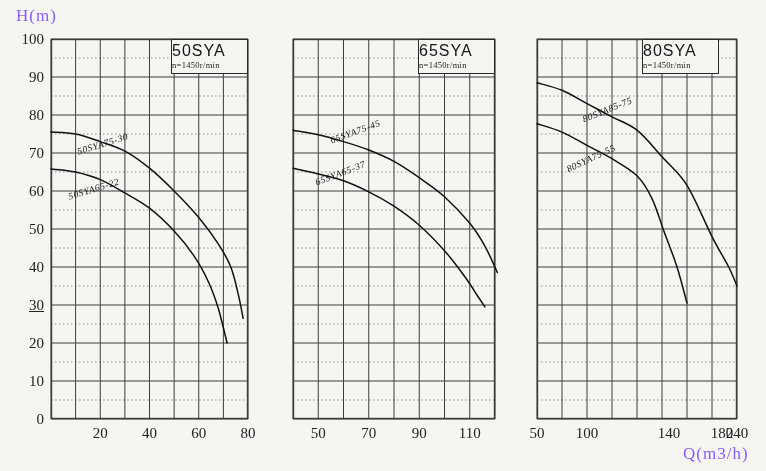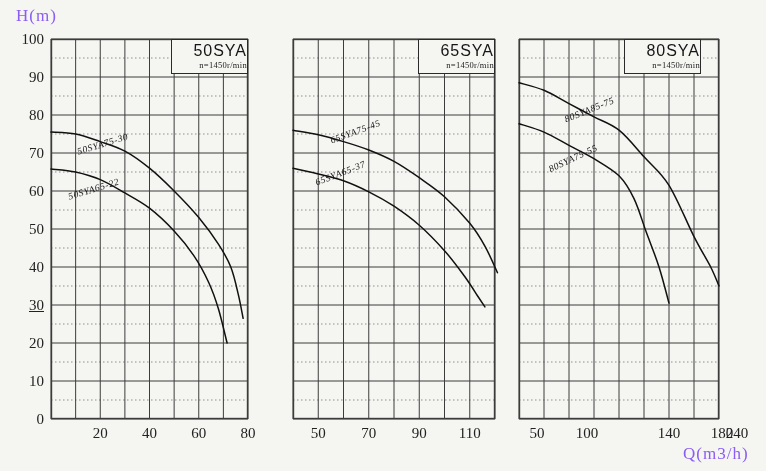--- a/index.html
+++ b/index.html
@@ -5,21 +5,21 @@
   html,body{margin:0;padding:0;}
   body{font-family:"Liberation Serif", serif; background:#e9e9e6;}
   #stage{position:relative; width:766px; height:471px; background:#f5f5f2; overflow:hidden; color:#1e1e1e;}
   .axis-title{position:absolute; font-size:17px; letter-spacing:1px; color:#8b5cf6; white-space:nowrap;}
   #y-axis-title{left:16px; top:6px;}
   #x-axis-title{left:683px; top:444px;}
   .ytick{position:absolute; left:2px; width:42px; text-align:right; font-size:15px; color:#222; line-height:18px;}
   .xtick{position:absolute; transform:translateX(-50%); font-size:15px; color:#222; top:425px; white-space:nowrap;}
   .panel{position:absolute; top:39px; height:380px;}
   .panel svg{position:absolute; left:0; top:0; overflow:visible;}
-  .hdr{position:absolute; top:0; right:0; width:77px; height:35px; background:#f5f5f2; border:1px solid #2a2a2a; box-sizing:border-box; text-align:right;}
+  .hdr{position:absolute; top:0; right:0; width:77px; height:35px; background:#f5f5f2; border:1px solid #2a2a2a; box-sizing:border-box; text-align:left;}
   .hdr .t{font-family:"Liberation Sans", sans-serif; font-size:16px; letter-spacing:1px; line-height:19px; margin-top:1px; color:#161616;}
   .hdr .s{font-size:8.5px; line-height:10px; color:#222; letter-spacing:0.3px;}
   .clabel{position:absolute; font-size:9.5px; font-style:italic; letter-spacing:0.6px; color:#161616; transform-origin:0 0; white-space:nowrap;}
 </style>
 </head>
 <body>
 
 <div id="stage">
   <div class="axis-title" id="y-axis-title">H(m)</div>
   <div class="axis-title" id="x-axis-title">Q(m3/h)</div>
@@ -116,21 +116,21 @@
           <path d="M0.0 91.2 C4.2 92.0 16.8 93.9 25.3 95.8 C33.7 97.7 42.1 100.1 50.5 102.6 C58.9 105.1 67.3 107.7 75.8 111.0 C84.2 114.3 92.6 117.7 101.0 122.4 C109.4 127.0 117.8 132.8 126.3 138.7 C134.7 144.6 143.1 150.1 151.5 157.7 C159.9 165.3 170.0 176.1 176.8 184.3 C183.5 192.5 187.3 198.9 191.9 207.1 C196.5 215.3 202.4 229.3 204.5 233.7" fill="none" stroke="#111111" stroke-width="1.5" stroke-linecap="round"></path>
           <path d="M0.0 129.2 C4.2 130.1 16.8 132.8 25.3 134.9 C33.7 137.0 42.1 138.8 50.5 141.7 C58.9 144.7 67.3 148.5 75.8 152.8 C84.2 157.0 92.6 161.6 101.0 167.2 C109.4 172.8 117.8 178.8 126.3 186.2 C134.7 193.6 143.9 203.1 151.5 211.7 C159.1 220.2 166.2 230.0 171.7 237.5 C177.2 245.0 181.0 251.4 184.3 256.5 C187.7 261.6 190.6 266.0 191.9 267.9" fill="none" stroke="#111111" stroke-width="1.5" stroke-linecap="round"></path>
         </svg>
         <div class="hdr">
           <div class="t">65SYA</div>
           <div class="s">n=1450r/min</div>
         </div>
         <div class="clabel" style="left: 36px; top: 97px; transform: rotate(-20deg);">65SYA75-45</div>
         <div class="clabel" style="left: 21px; top: 139px; transform: rotate(-21deg);">65SYA65-37</div>
       </div>
-      <div class="panel" style="left: 519px; width: 182px;">
+      <div class="panel" style="left: 537px; width: 182px;">
         <svg width="200" height="380">
           <line x1="0" y1="380" x2="200" y2="380" stroke="#3c3c3c" stroke-width="1"></line>
           <line x1="0" y1="361" x2="200" y2="361" stroke="#8f8f8f" stroke-width="1" stroke-dasharray="1.5,2.5"></line>
           <line x1="0" y1="342" x2="200" y2="342" stroke="#3c3c3c" stroke-width="1"></line>
           <line x1="0" y1="323" x2="200" y2="323" stroke="#8f8f8f" stroke-width="1" stroke-dasharray="1.5,2.5"></line>
           <line x1="0" y1="304" x2="200" y2="304" stroke="#3c3c3c" stroke-width="1"></line>
           <line x1="0" y1="285" x2="200" y2="285" stroke="#8f8f8f" stroke-width="1" stroke-dasharray="1.5,2.5"></line>
           <line x1="0" y1="266" x2="200" y2="266" stroke="#3c3c3c" stroke-width="1"></line>
           <line x1="0" y1="247" x2="200" y2="247" stroke="#8f8f8f" stroke-width="1" stroke-dasharray="1.5,2.5"></line>
           <line x1="0" y1="228" x2="200" y2="228" stroke="#3c3c3c" stroke-width="1"></line>

